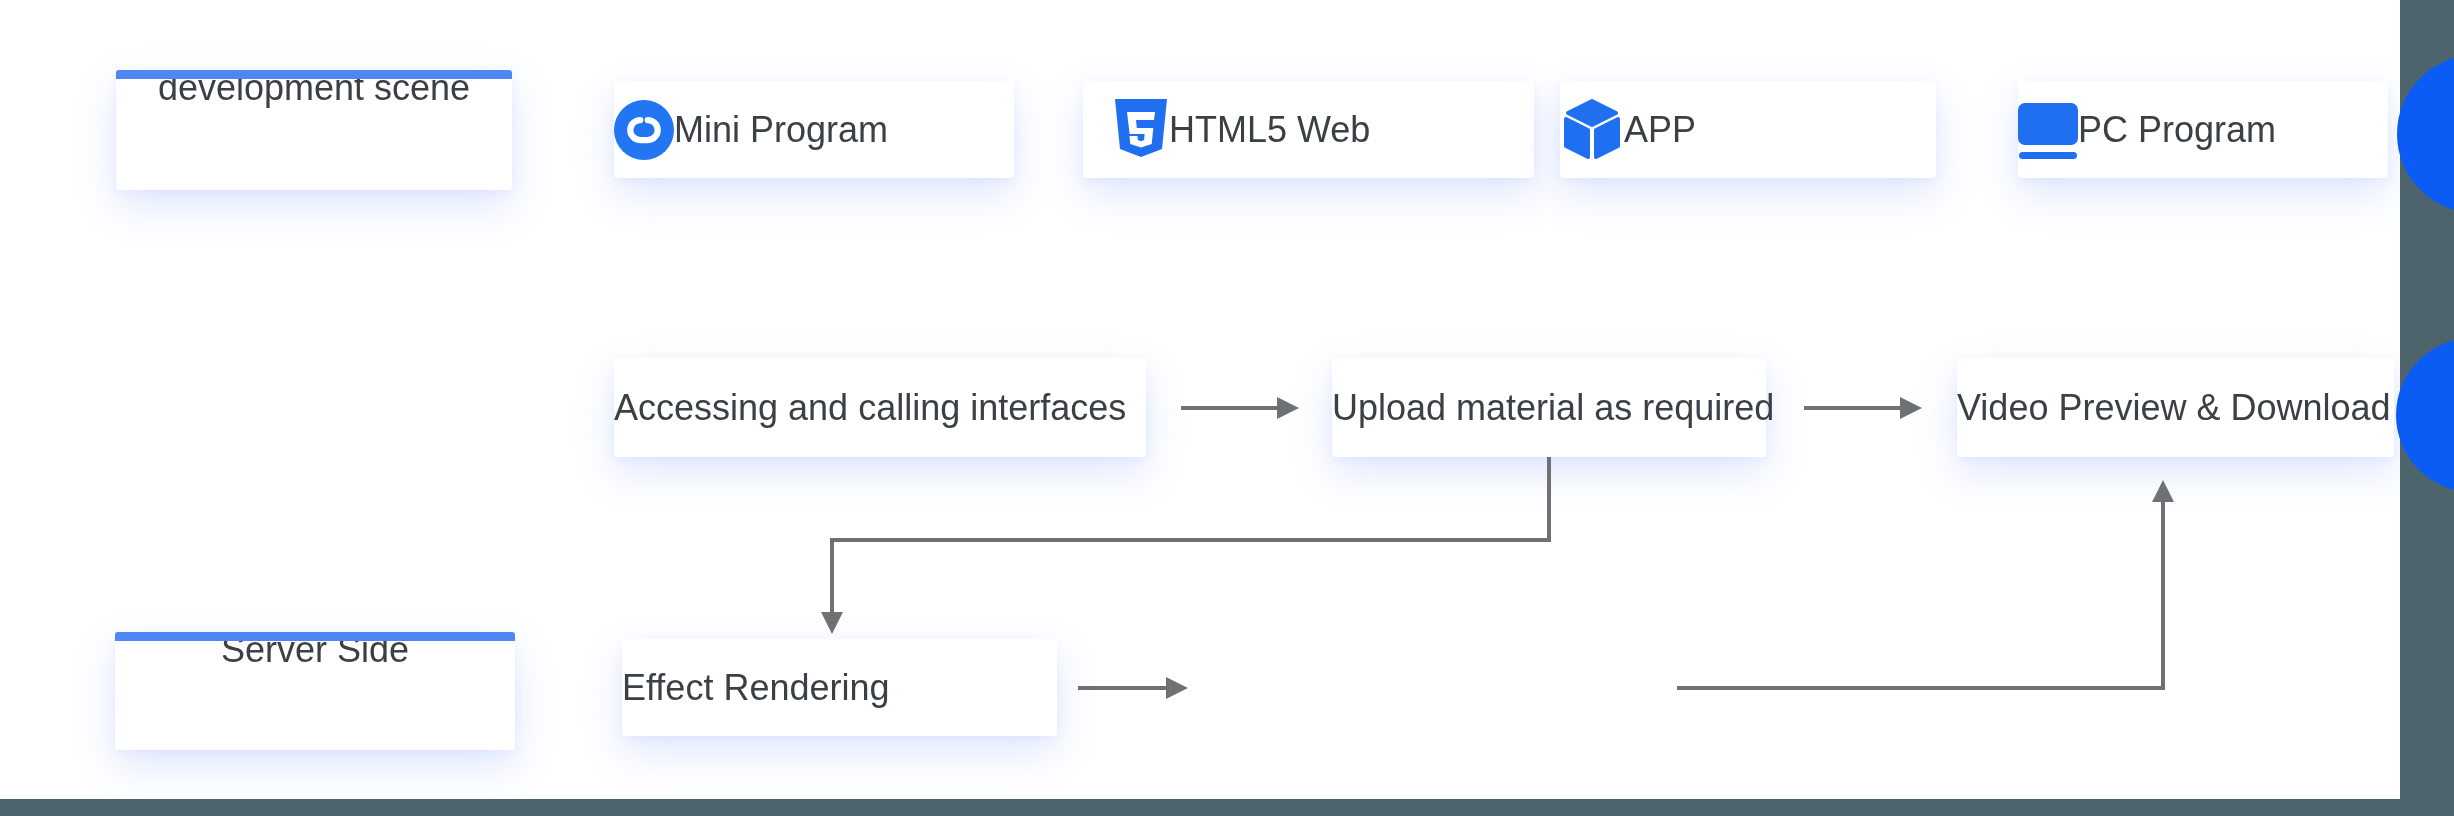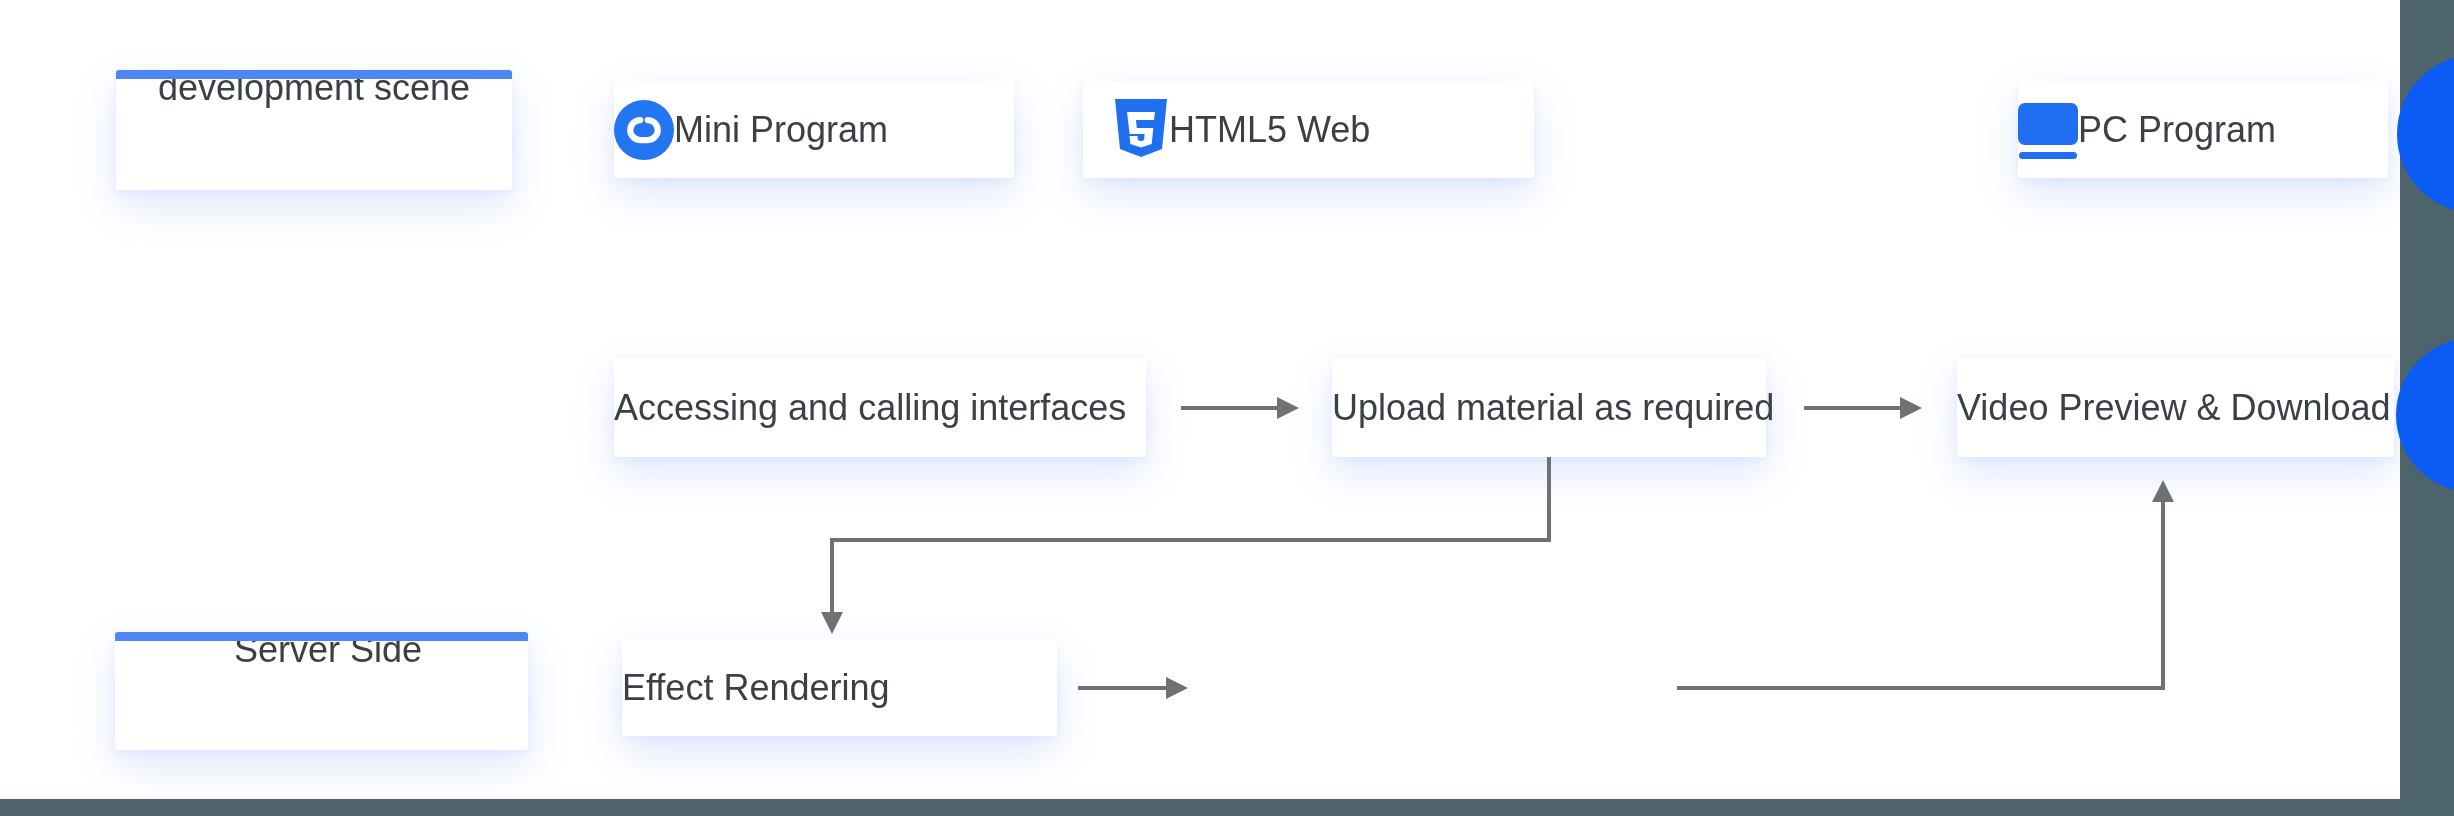--- a/index.html
+++ b/index.html
@@ -35,21 +35,21 @@
 </style>
 </head>
 <body>
 
 <div class="stage">
 
   <div class="node lane" style="left:116px;top:70px;width:396px;height:120px;">
     <div class="cap"></div>
     <span>development scene</span>
   </div>
-  <div class="node lane" style="left:115px;top:632px;width:400px;height:118px;padding-left:13px;">
+  <div class="node lane" style="left:115px;top:632px;width:400px;height:118px;">
     <div class="cap"></div>
     <span>Server Side</span>
   </div>
 
   <div class="node scene" style="left:614px;top:81px;width:400px;height:97px;">
     <span class="icon">
       <svg width="60" height="60" viewBox="0 0 48 48">
         <circle cx="24" cy="24" r="24" fill="#2276f2"></circle>
         <g transform="rotate(90 24 24)">
           <path d="M16 21 a8 8 0 0 1 16 0 v6 a8 8 0 0 1 -16 0" fill="none" stroke="#ffffff" stroke-width="5" stroke-linecap="round"></path>
@@ -62,20 +62,32 @@
   <div class="node scene" style="left:1083px;top:81px;width:421px;height:97px;padding-left:30px;">
     <span class="icon">
       <svg width="56" height="62" viewBox="0 0 56 62">
         <path d="M2 0 h52 l-5 50 -21 8 -21 -8 z" fill="#1f6ff0"></path>
         <path d="M14 13 h28 l-1 8 h-18 l0.8 8 h16.5 l-1.6 16 -10.7 3.6 -10.7 -3.6 -0.8 -8 h8 l0.4 4 3.1 1.2 3.1 -1.2 0.5 -6 h-15 z" fill="#ffffff"></path>
       </svg>
     </span>
     <span>HTML5 Web</span>
   </div>
 
+  <div class="node scene" style="left:1560px;top:81px;width:376px;height:97px;">
+    <span class="icon">
+      <svg width="64" height="66" viewBox="0 0 64 66">
+        <g fill="#1f6ff0" stroke="#1f6ff0" stroke-width="4" stroke-linejoin="round">
+          <polygon points="32,4 56,16 32,28 8,16"></polygon>
+          <polygon points="6,22 28,33 28,60 6,49"></polygon>
+          <polygon points="58,22 36,33 36,60 58,49"></polygon>
+        </g>
+      </svg>
+    </span>
+    <span>APP</span>
+  </div>
 
   <div class="node scene" style="left:2018px;top:81px;width:370px;height:97px;">
     <span class="icon">
       <svg width="60" height="58" viewBox="0 0 60 58">
         <rect x="0" y="2" width="60" height="42" rx="7" fill="#1f6ff0"></rect>
         <rect x="1" y="51" width="58" height="7" rx="3.5" fill="#1f6ff0"></rect>
       </svg>
     </span>
     <span>PC Program</span>
   </div>

